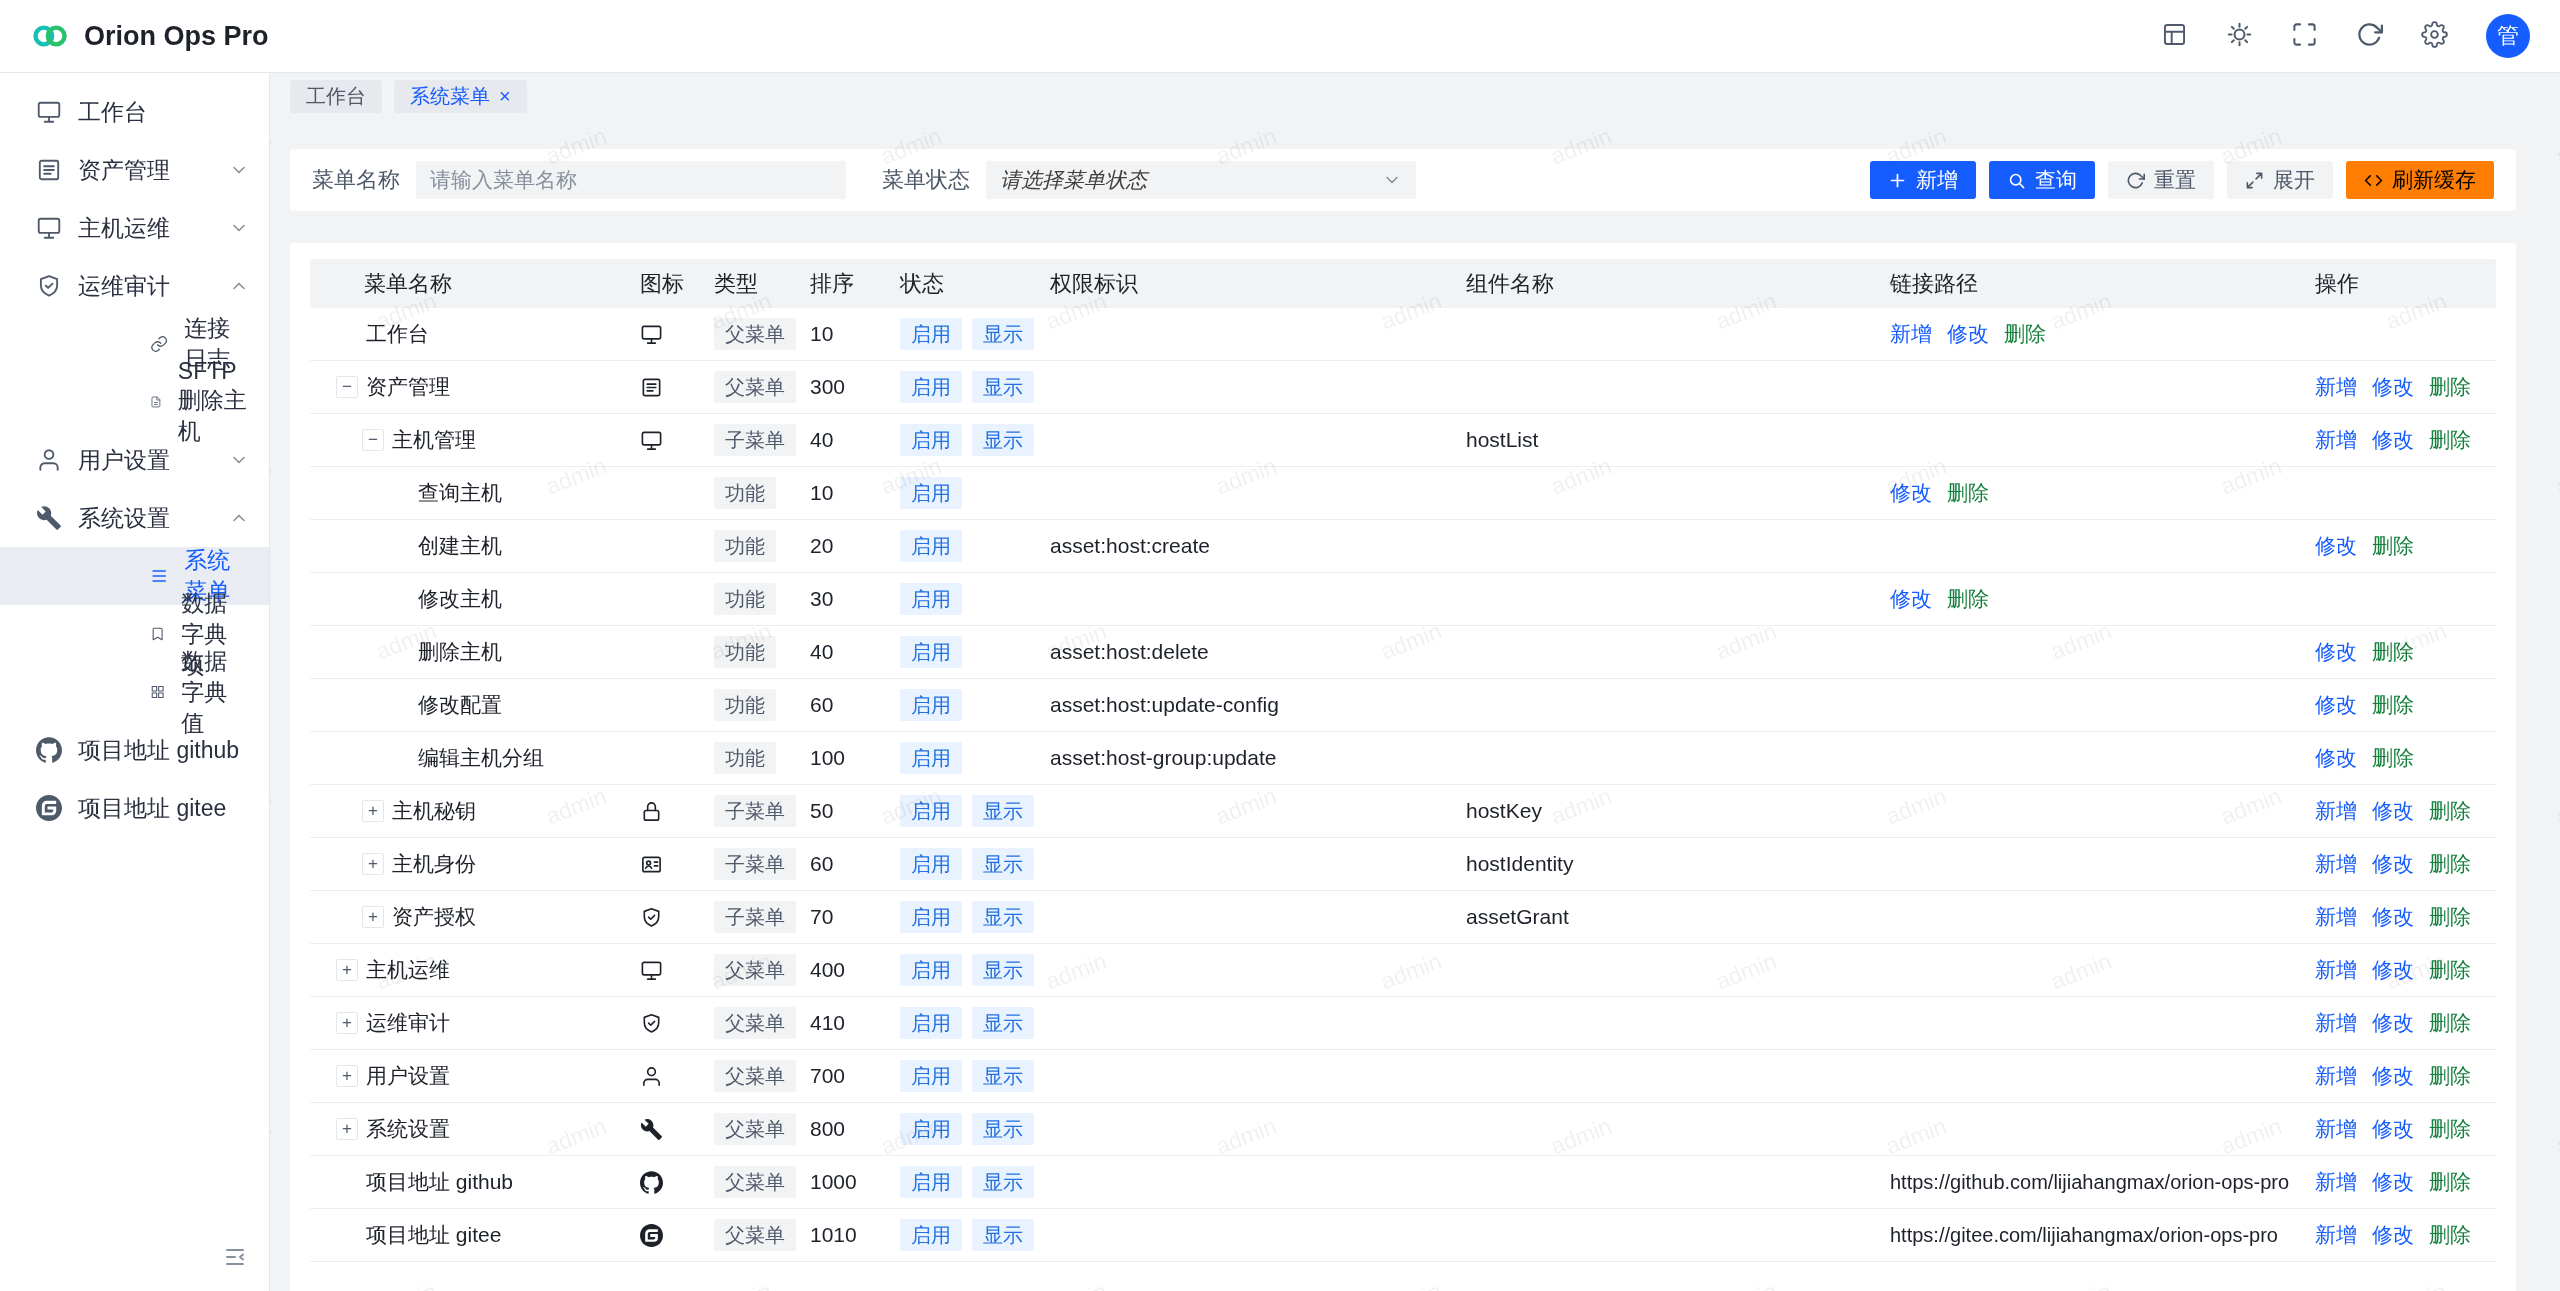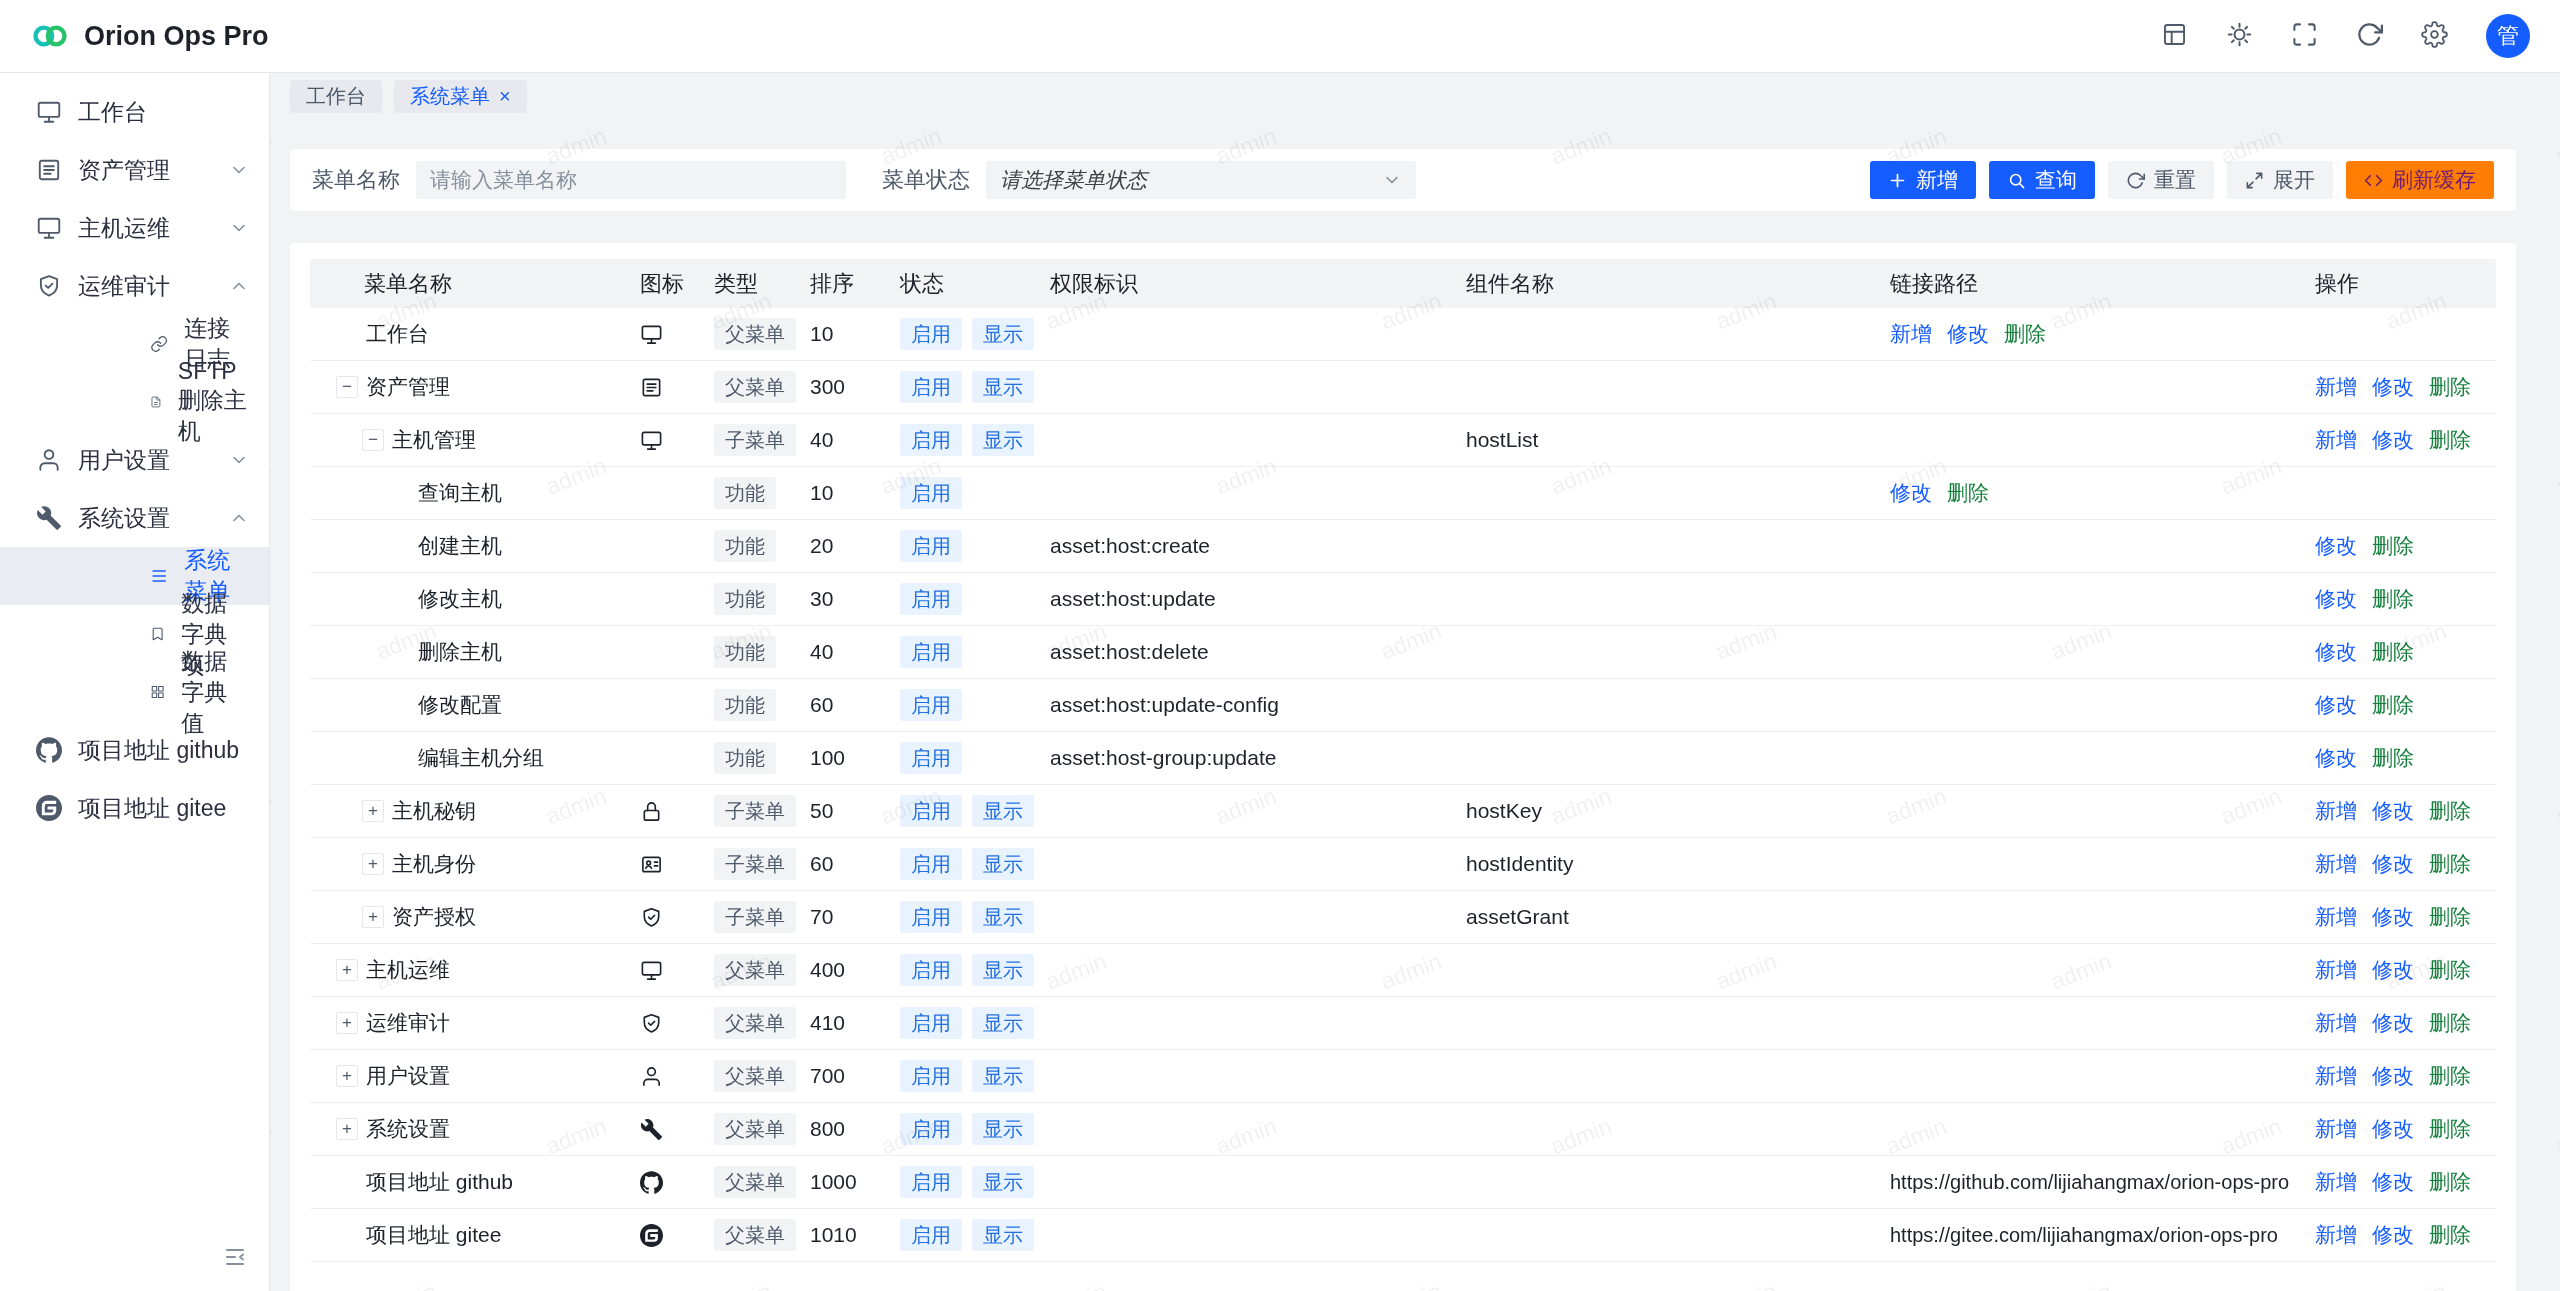--- a/index.html
+++ b/index.html
@@ -49,21 +49,21 @@
     display:flex; align-items:center; justify-content:space-between; cursor:pointer; }
   .sel .ph { font-size:21px; color:#404040;font-style:italic; }
   .sel .ic { width:20px; height:20px; color:#86909c; }
   .gap { width:36px; flex:none; }
   .btns { margin-left:auto; display:flex; align-items:center; gap:13px; }
   .btn { height:38px; padding:0 18px; border:none; border-radius:3px; font-size:21px;
     display:inline-flex; align-items:center; gap:9px; cursor:pointer; font-family:inherit; white-space:nowrap; }
   .btn .ic { width:19px; height:19px; }
   .btn.primary { background:#165dff; color:#fff; }
   .btn.secondary { background:#f2f3f5; color:#4e5969; }
-  .btn.warning { background:#ff7d00; color:#701a75; }
+  .btn.warning { background:#ff7d00; color:#000000; }
 
   .table-card { margin:32px 44px 0 20px; background:#fff; border-radius:4px;
     padding:16px 20px 0 20px; height:1100px; overflow:hidden; }
   .thead, .trow { display:grid;
     grid-template-columns:330px 74px 96px 90px 150px 416px 424px 425px minmax(0,1fr); }
   .thead { height:49px; background:#f2f3f5; border-radius:2px; }
   .thead .th { display:flex; align-items:center; font-size:22px; font-weight:500; color:#1d2129; }
   .thead .th:first-child { padding-left:54px; }
   .trow { height:53px; border-bottom:1px solid #edeef0; }
   .cell { display:flex; align-items:center; font-size:21px; color:#1d2129; overflow:hidden; white-space:nowrap; }
@@ -557,23 +557,20 @@
             </div>
             <div class="cell"></div>
             <div class="cell">
               <span class="tag gray">功能</span>
             </div>
             <div class="cell">
               <span>30</span>
             </div>
             <div class="cell stat">
               <span class="tag blue">启用</span>
-            </div>
-            <div class="cell">
-              <span>asset:host:update</span>
             </div>
             <div class="cell">
               <span></span>
             </div>
             <div class="cell path">
               <span></span>
             </div>
             <div class="cell">
               <span class="alink">修改</span>
               <span class="alink red">删除</span>

